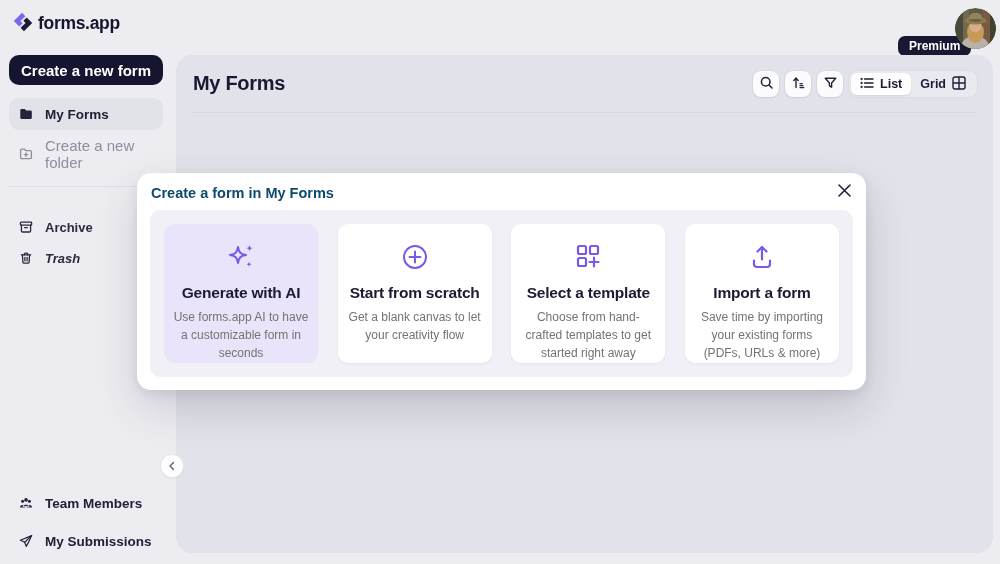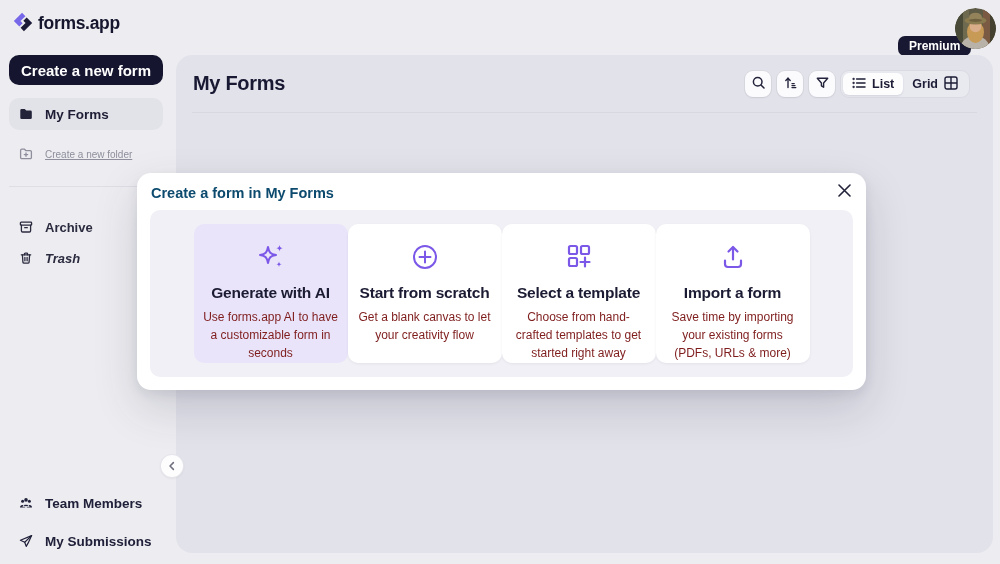--- a/index.html
+++ b/index.html
@@ -28,36 +28,36 @@
     font-size:15px; font-weight:700; font-family:inherit; cursor:pointer;
   }
   .nav-row {
     position:absolute; left:9px; width:154px; height:30px;
     display:flex; align-items:center; gap:12px; padding:0 10px; border-radius:10px; cursor:pointer;
   }
   .nav-row .ni { width:14px; height:14px; flex:0 0 14px; display:flex; align-items:center; justify-content:center; }
   .nav-myforms { top:98px; height:32px; background:#E2E2E9; }
   .nav-myforms .nl { font-size:13.5px; font-weight:700; color:#1D1D35; }
   .nav-createfolder { top:139px; }
-  .nav-createfolder .nl { font-size:10px; font-weight:500; color:#8E8E9C;text-decoration:underline; }
+  .nav-createfolder .nl { font-size:15px; font-weight:500; color:#8E8E9C; }
   .sidebar-divider { position:absolute; left:9px; top:186px; width:156px; height:1px; background:#DEDEE5; }
   .nav-archive { top:204px;margin-top:8px; }
   .nav-trash { top:243px;font-style:italic; }
   .nav-archive .nl, .nav-trash .nl { font-size:13px; font-weight:600; color:#2B2B40; }
   .nav-team { top:488px; }
   .nav-submissions { top:526px; }
   .nav-team .nl, .nav-submissions .nl { font-size:13.5px; font-weight:700; color:#20203A; }
 
   
   .content-card {
     position:absolute; left:176px; top:55px; width:817px; height:498px;
     background:#E2E2EA; border-radius:16px;
   }
   .content-title { position:absolute; left:17px; top:17px; font-size:20px; font-weight:700; color:#191933; letter-spacing:-0.3px; }
-  .toolbar { position:absolute; top:16px; right:24px; height:26px; display:flex; align-items:center; gap:6px; }
+  .toolbar { position:absolute; top:16px; right:16px; height:26px; display:flex; align-items:center; gap:6px; }
   .tool-btn {
     width:26px; height:26px; border:none; border-radius:8px; background:#FBFBFD; cursor:pointer;
     display:flex; align-items:center; justify-content:center;
     box-shadow:0 0 0 1px rgba(30,30,60,0.04), 0 1px 2px rgba(30,30,60,0.07);
   }
   .segmented {
     height:26px; background:#E9E9F0; border-radius:8px; display:flex; align-items:center; padding:2px;
     box-shadow:0 0 0 1px rgba(30,30,60,0.04);
   }
   .segment {
@@ -82,32 +82,32 @@
     box-shadow:0 18px 45px rgba(25,25,55,0.16), 0 4px 12px rgba(25,25,55,0.08);
   }
   .modal-title { position:absolute; left:14px; top:12px; font-size:14.5px; font-weight:700; color:#0c4a6e; }
   .modal-close {
     position:absolute; right:12px; top:9px; width:20px; height:20px; border:none; background:transparent;
     cursor:pointer; display:flex; align-items:center; justify-content:center;
   }
   .modal-box {
     position:absolute; left:13px; right:13px; top:37px; height:167px;
     background:#F1F0F6; border-radius:10px;
-    display:flex; justify-content:center; padding:14px; 
+    display:flex; justify-content:space-between; padding:14px; 
   }
   .create-card {
     width:154px; height:139px; background:#FFFFFF; border-radius:10px; cursor:pointer;
     box-shadow:0 1px 3px rgba(25,25,55,0.06);
     display:flex; flex-direction:column; align-items:center; text-align:center;
     padding:17px 9px 0;
   }
   .create-card.active { background:#E9E4FA; box-shadow:none; }
   .card-icon { height:32px; display:flex; align-items:center; justify-content:center; }
   .card-title { margin-top:11px; font-size:15.5px; font-weight:700; color:#1B1B33; letter-spacing:-0.2px; }
-  .card-desc { margin-top:6px; font-size:12px; line-height:1.5; color:#7f1d1d; }
+  .card-desc { margin-top:6px; font-size:12px; line-height:1.5; color:#737373; }
 </style>
 </head>
 <body>
 
 <span class="logo">
   <svg width="22" height="22" viewBox="0 0 24 24">
     <polygon points="11,2 2,11 8,17 11.6,13.4 9.2,11 14.6,5.6" fill="#7768EA"></polygon>
     <polygon points="13,22 22,13 16,7 12.4,10.6 14.8,13 9.4,18.4" fill="#1B1B38"></polygon>
   </svg>
 </span>

